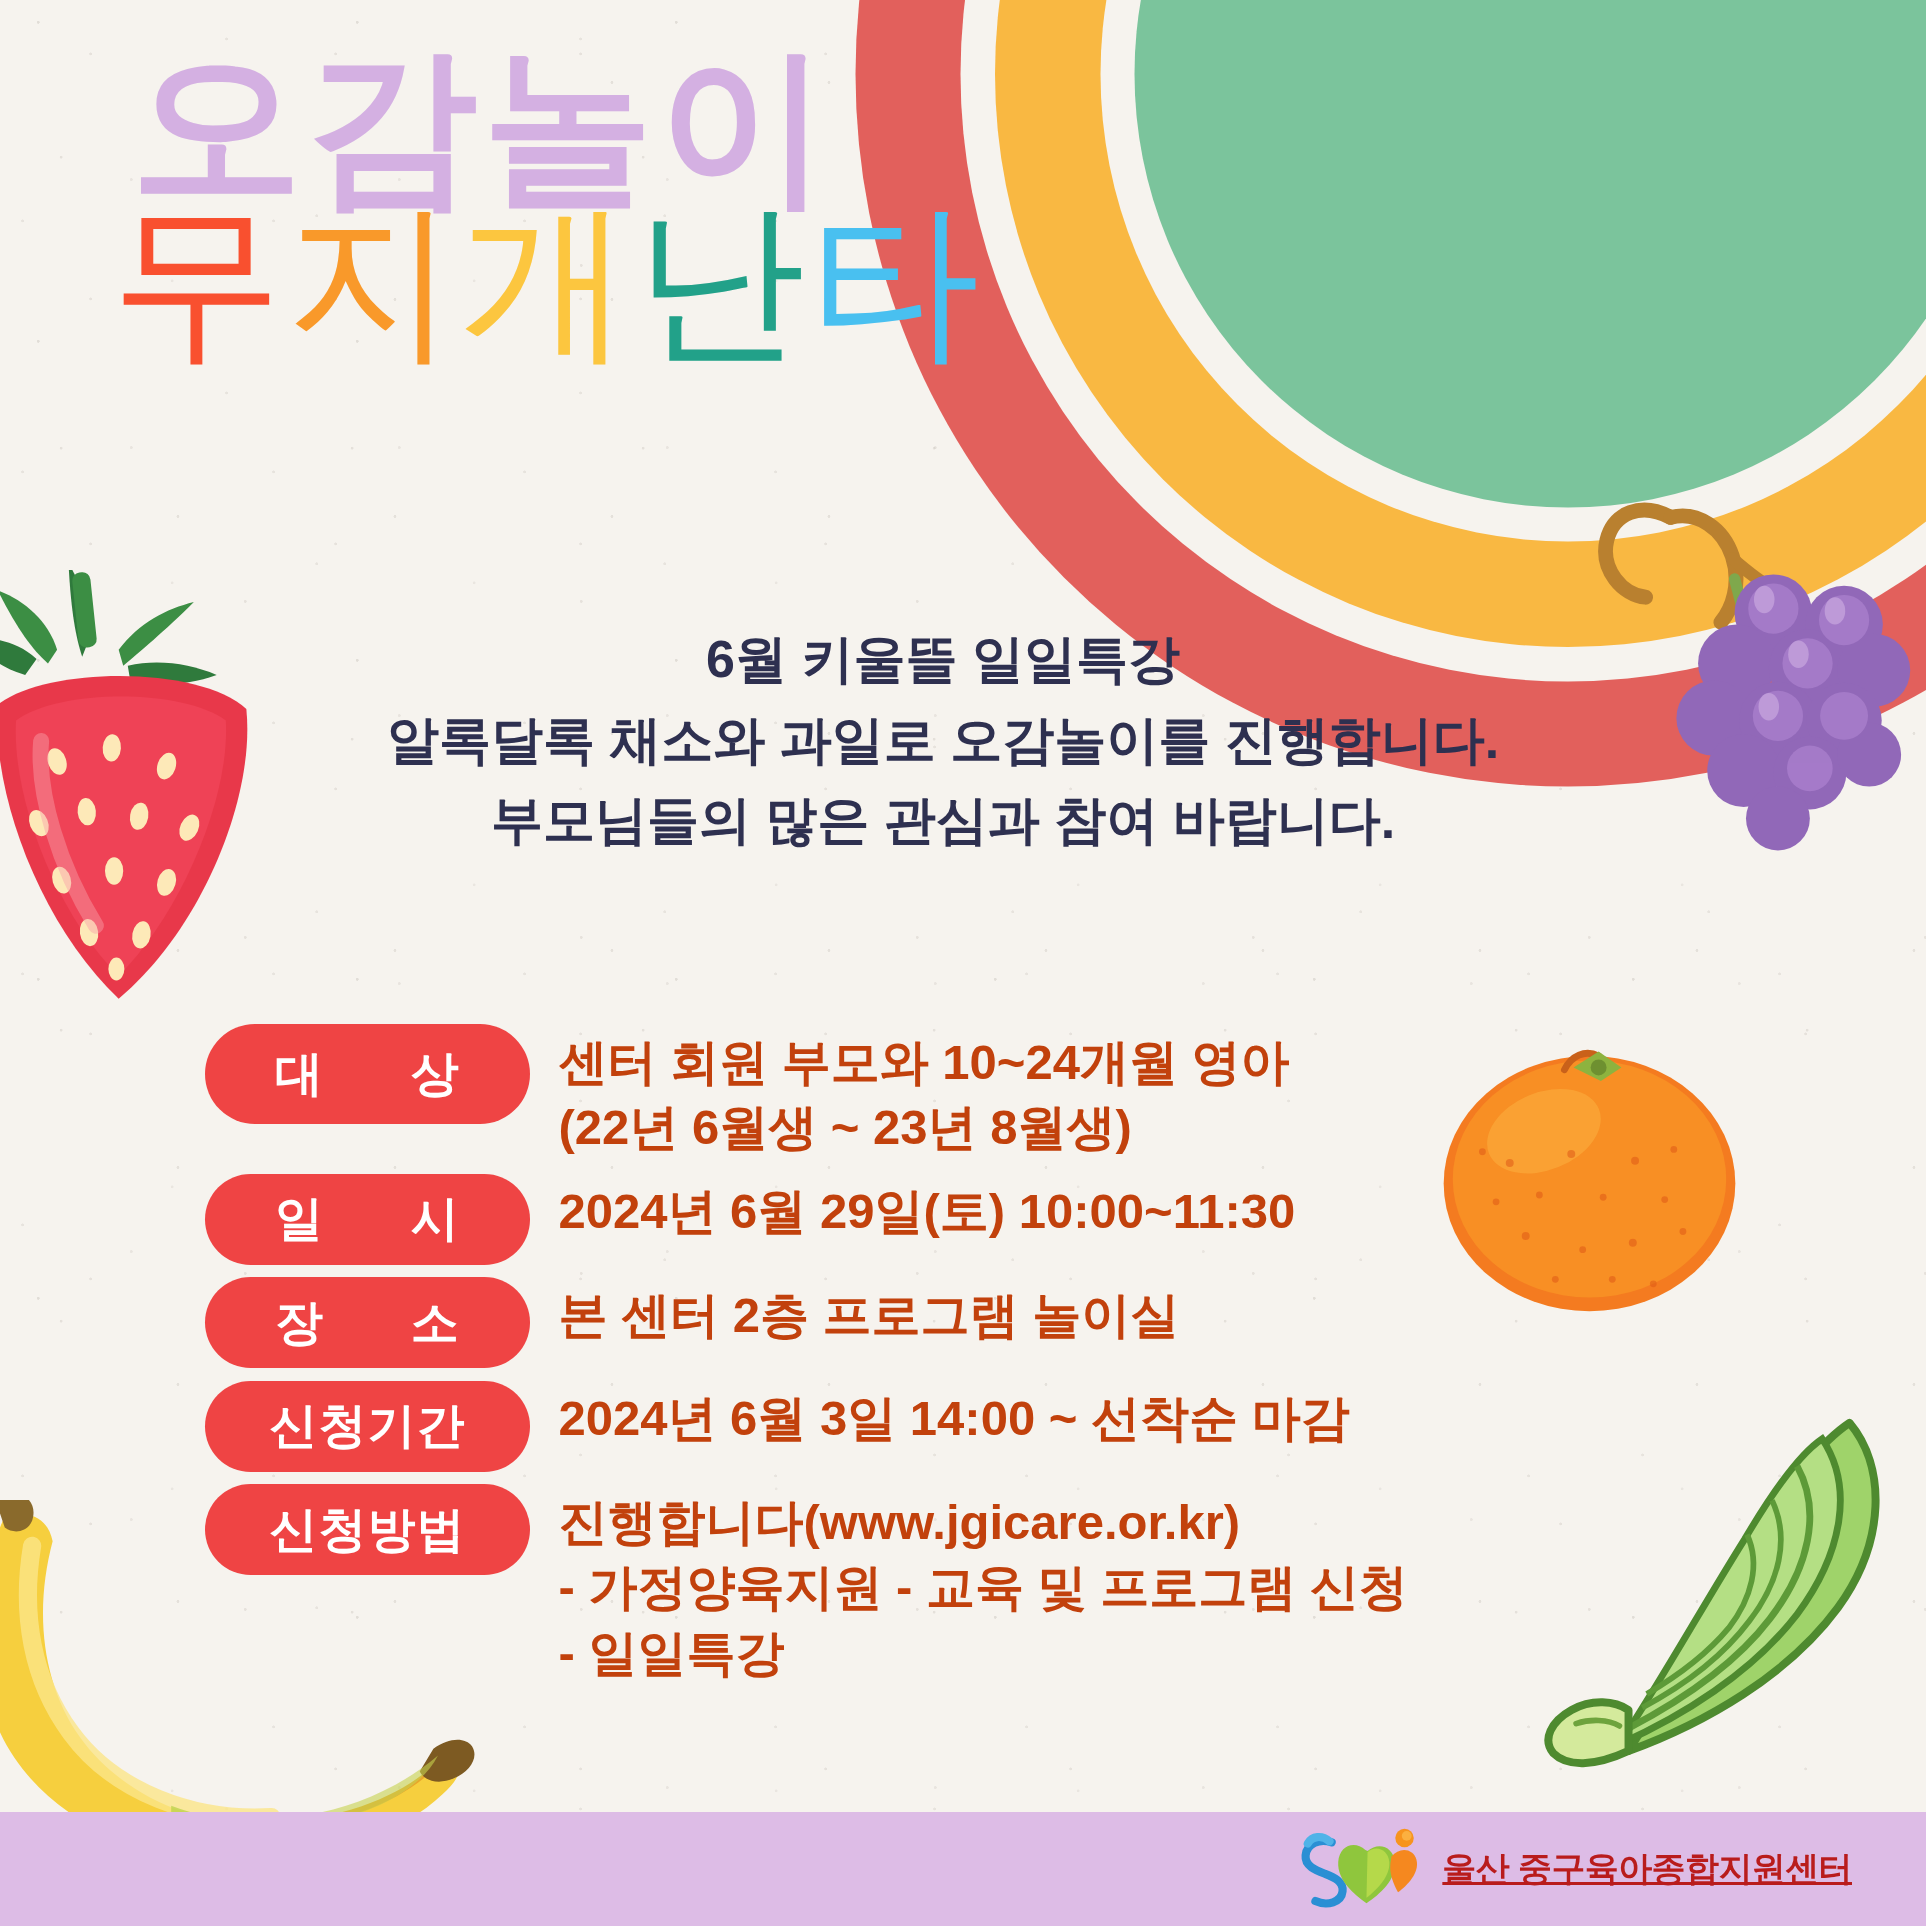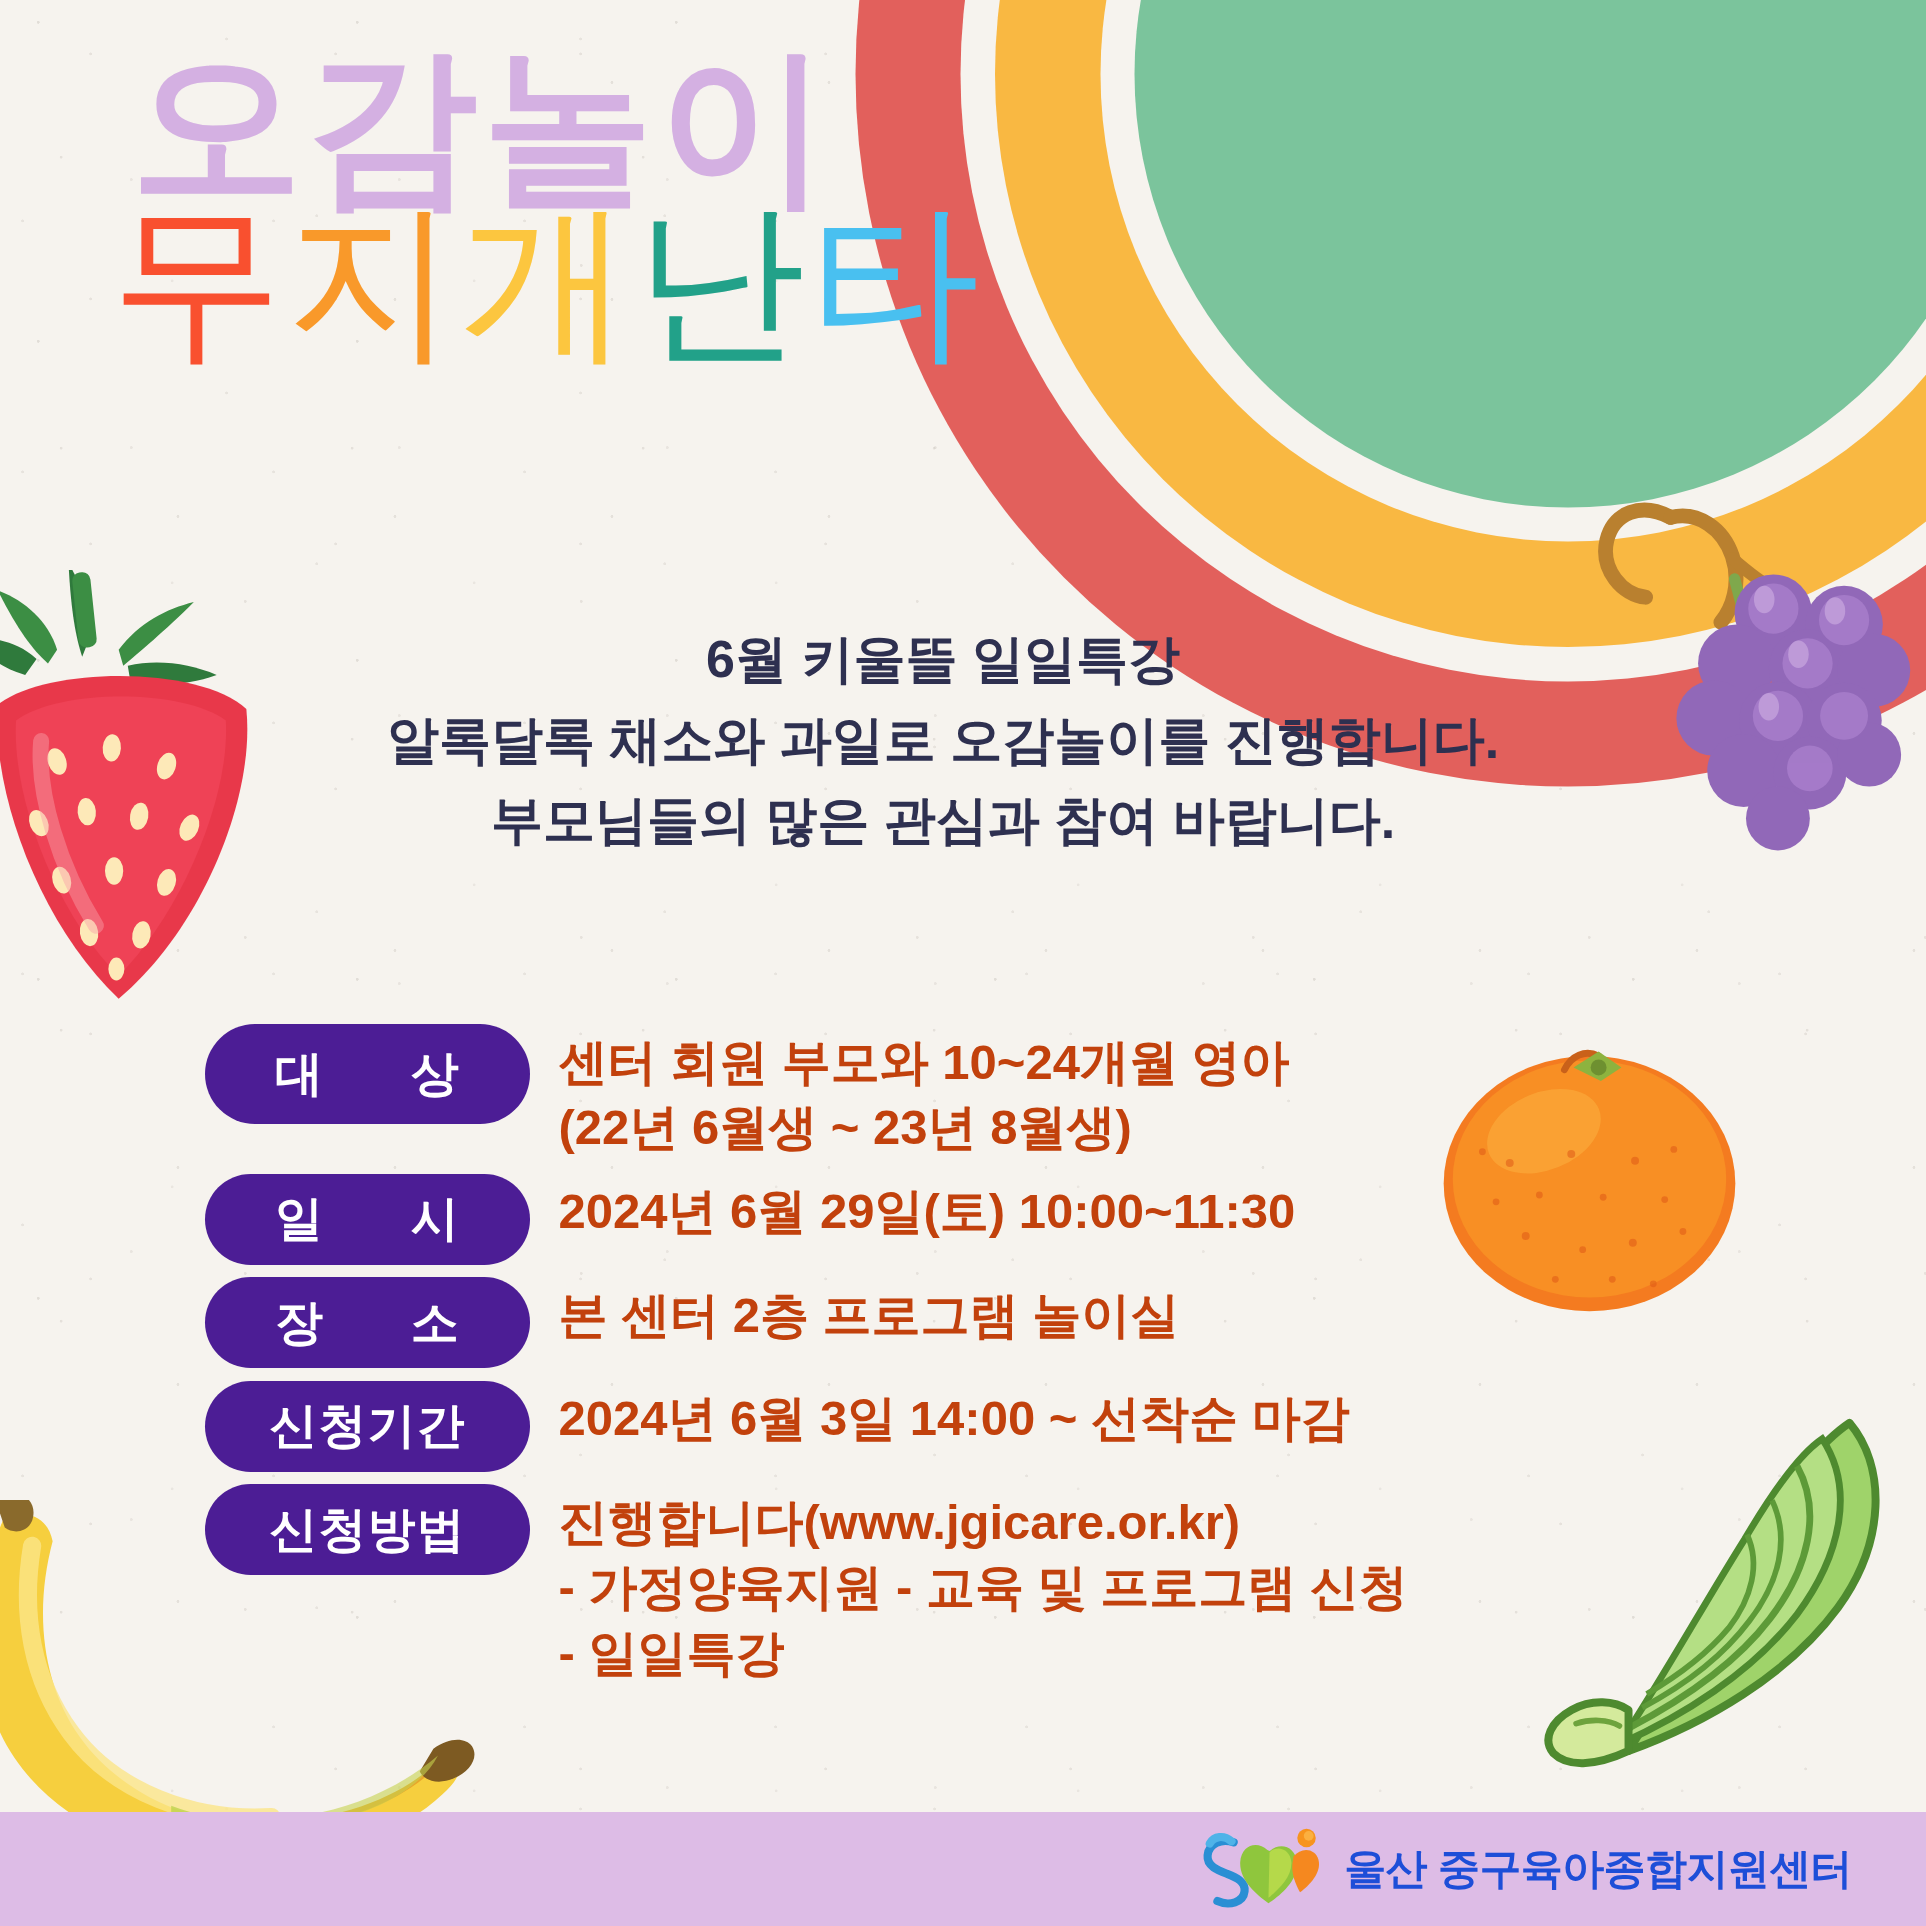--- a/index.html
+++ b/index.html
@@ -139,21 +139,21 @@
   }
   .info-row {
     display: flex;
     align-items: flex-start;
     margin-bottom: 12.5px;
   }
   .pill {
     flex: 0 0 auto;
     width: 325px;
     min-height: 91px;
-    background: #4c1d95;
+    background: #ef4444;
     border-radius: 51px;
     color: #ffffff;
     font-size: 48px;
     font-weight: 800;
     display: flex;
     align-items: center;
     justify-content: center;
     letter-spacing: 1.1px;
     white-space: pre;
   }
@@ -183,24 +183,25 @@
     justify-content: flex-end;
     padding-right: 74px;
   }
   .footer-logo {
     width: 125px;
     height: 86px;
     margin-right: 19.4px;
     flex: 0 0 auto;
   }
   .footer-name {
-    font-size: 42px;
+    font-size: 34px;
     font-weight: 800;
-    color: #1d4ed8;
+    color: #b91c1c;
     letter-spacing: -0.6px;
+    text-decoration: underline;
   }
 
   
   .fruit { position: absolute; z-index: 5; }
   .strawberry { left: -23px;  top: 570px;  width: 297px;  height: 456px; }
   .grapes     { right: 11.4px;  top: 490px;   width: 354px;  height: 365px; }
   .orange     { right: 177px; top: 1026px;  width: 319px;  height: 297px; }
   .lettuce    { right: 17px;  top: 1391px;  width: 365px;  height: 393px; }
   .banana     { left: -34px;  top: 1500px;  width: 513px;  height: 388px; }
 </style>

